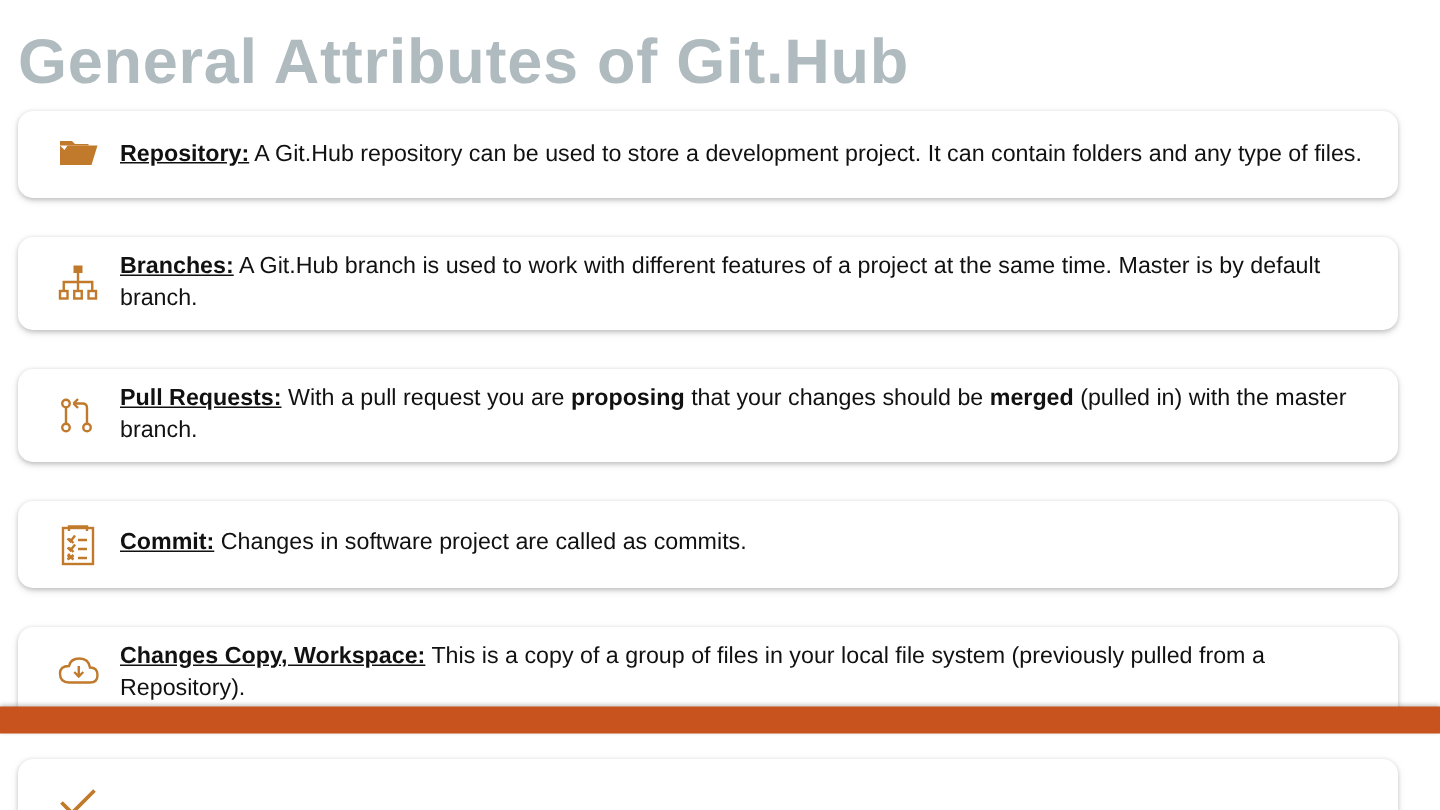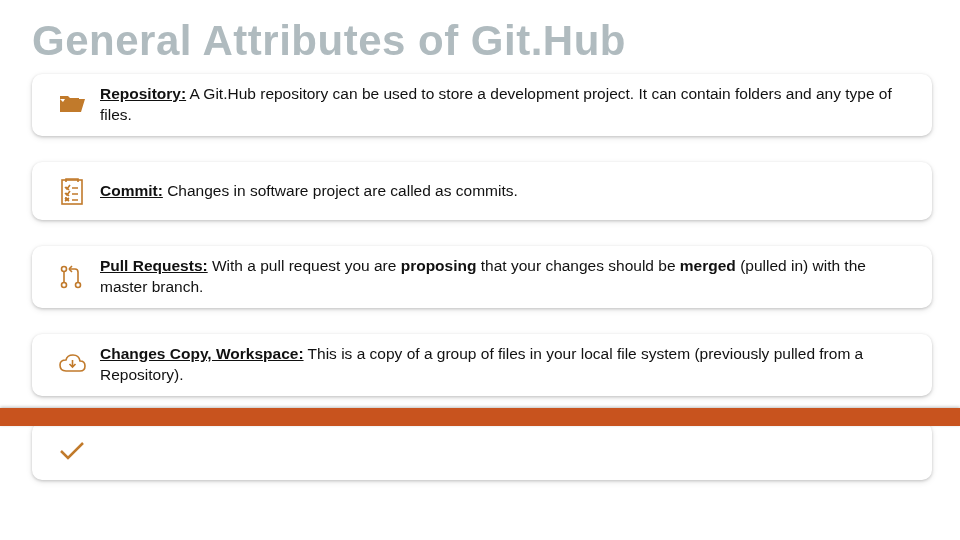--- a/index.html
+++ b/index.html
@@ -4,22 +4,22 @@
 <style>
   * { box-sizing: border-box; margin: 0; padding: 0; }
   html, body { width: 960px; height: 540px; overflow: hidden; }
   body {
     font-family: "Segoe UI", "Helvetica Neue", Arial, sans-serif;
     background: #ffffff;
     position: relative;
   }
   .slide {
     width: 960px;
-    height: 426px;
-    padding: 18px 28px 0 32px;
+    height: 489px;
+    padding: 18px 28px 0 12px;
     position: relative;
   }
   .title {
     font-size: 42px;
     font-weight: 700;
     color: #b0bbbf; 
     letter-spacing: 0.5px;
     margin-bottom: 10px;
     line-height: 1.1;
   }
@@ -84,32 +84,40 @@
         <div class="icon-wrap">
           <svg viewBox="0 0 30 30">
             <use href="#folder-open-icon"></use>
           </svg>
         </div>
         <div class="text"><span class="term">Repository:</span><span> A Git.Hub repository can be used to store a development project. It can contain folders and any type of files.</span></div>
       </div>
       <div class="card">
         <div class="icon-wrap">
           <svg viewBox="0 0 30 30">
-            <use href="#checklist-icon"></use>
+            <use href="#hierarchy-icon"></use>
           </svg>
         </div>
-        <div class="text"><span class="term">Commit:</span><span> Changes in software project are called as commits.</span></div>
+        <div class="text"><span class="term">Branches:</span><span> A Git.Hub branch is used to work with different features of a project at the same time. Master is by default branch.</span></div>
       </div>
       <div class="card">
         <div class="icon-wrap">
           <svg viewBox="0 0 30 30">
             <use href="#pull-request-icon"></use>
           </svg>
         </div>
         <div class="text"><span class="term">Pull Requests:</span><span> With a pull request you are </span><span class="bold">proposing</span><span> that your changes should be </span><span class="bold">merged</span><span> (pulled in) with the master branch.</span></div>
+      </div>
+      <div class="card">
+        <div class="icon-wrap">
+          <svg viewBox="0 0 30 30">
+            <use href="#checklist-icon"></use>
+          </svg>
+        </div>
+        <div class="text"><span class="term">Commit:</span><span> Changes in software project are called as commits.</span></div>
       </div>
       <div class="card">
         <div class="icon-wrap">
           <svg viewBox="0 0 30 30">
             <use href="#cloud-download-icon"></use>
           </svg>
         </div>
         <div class="text"><span class="term">Changes Copy, Workspace:</span><span> This is a copy of a group of files in your local file system (previously pulled from a Repository).</span></div>
       </div>
       <div class="card">

